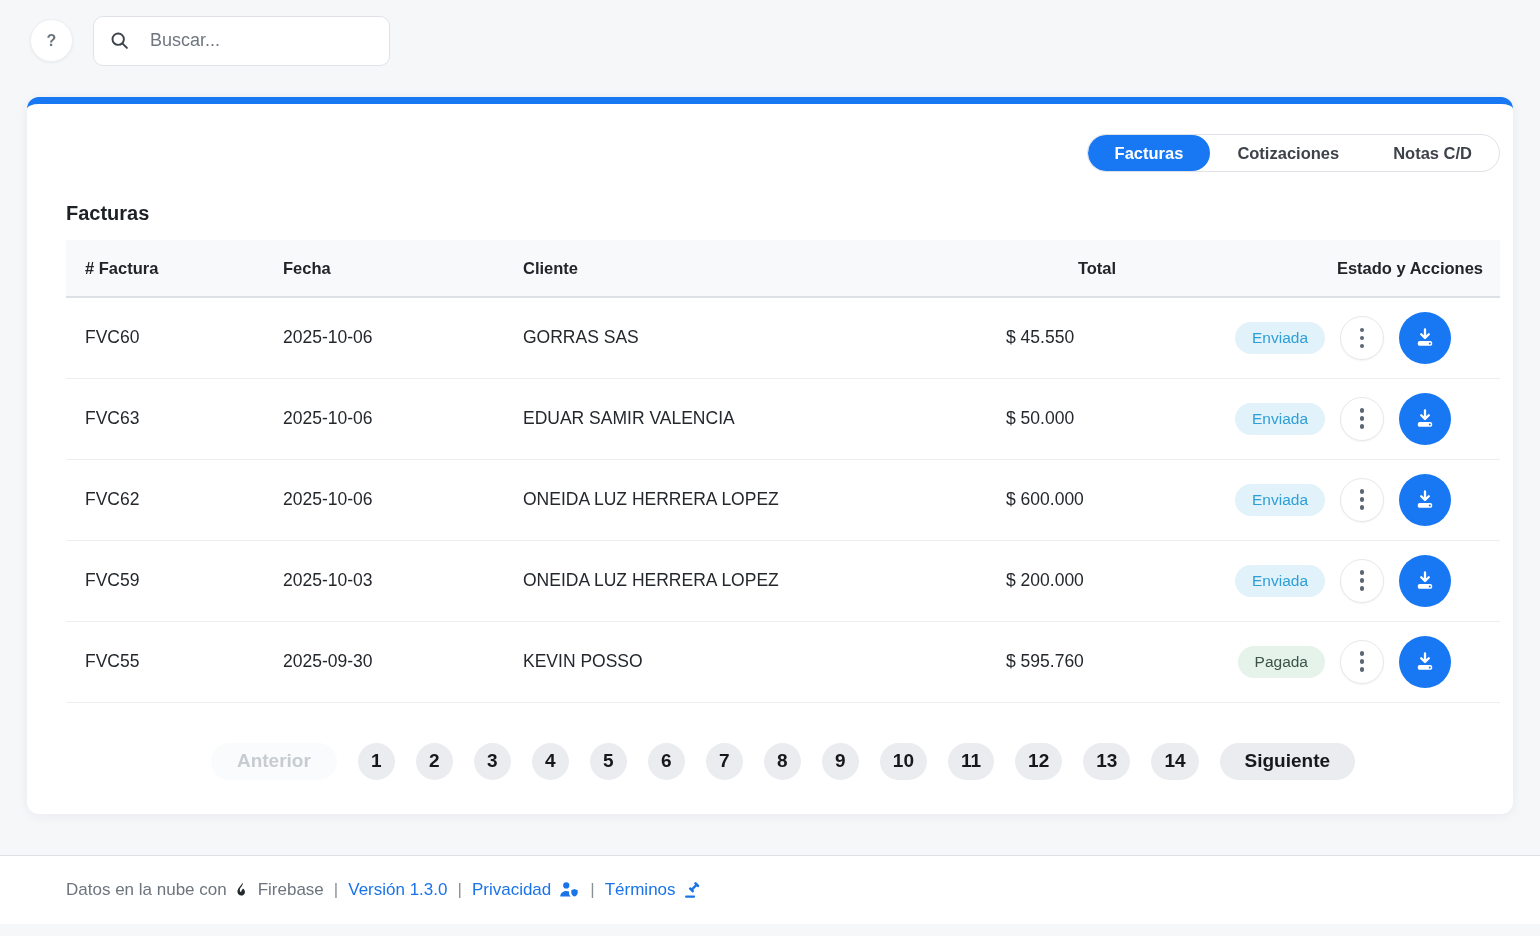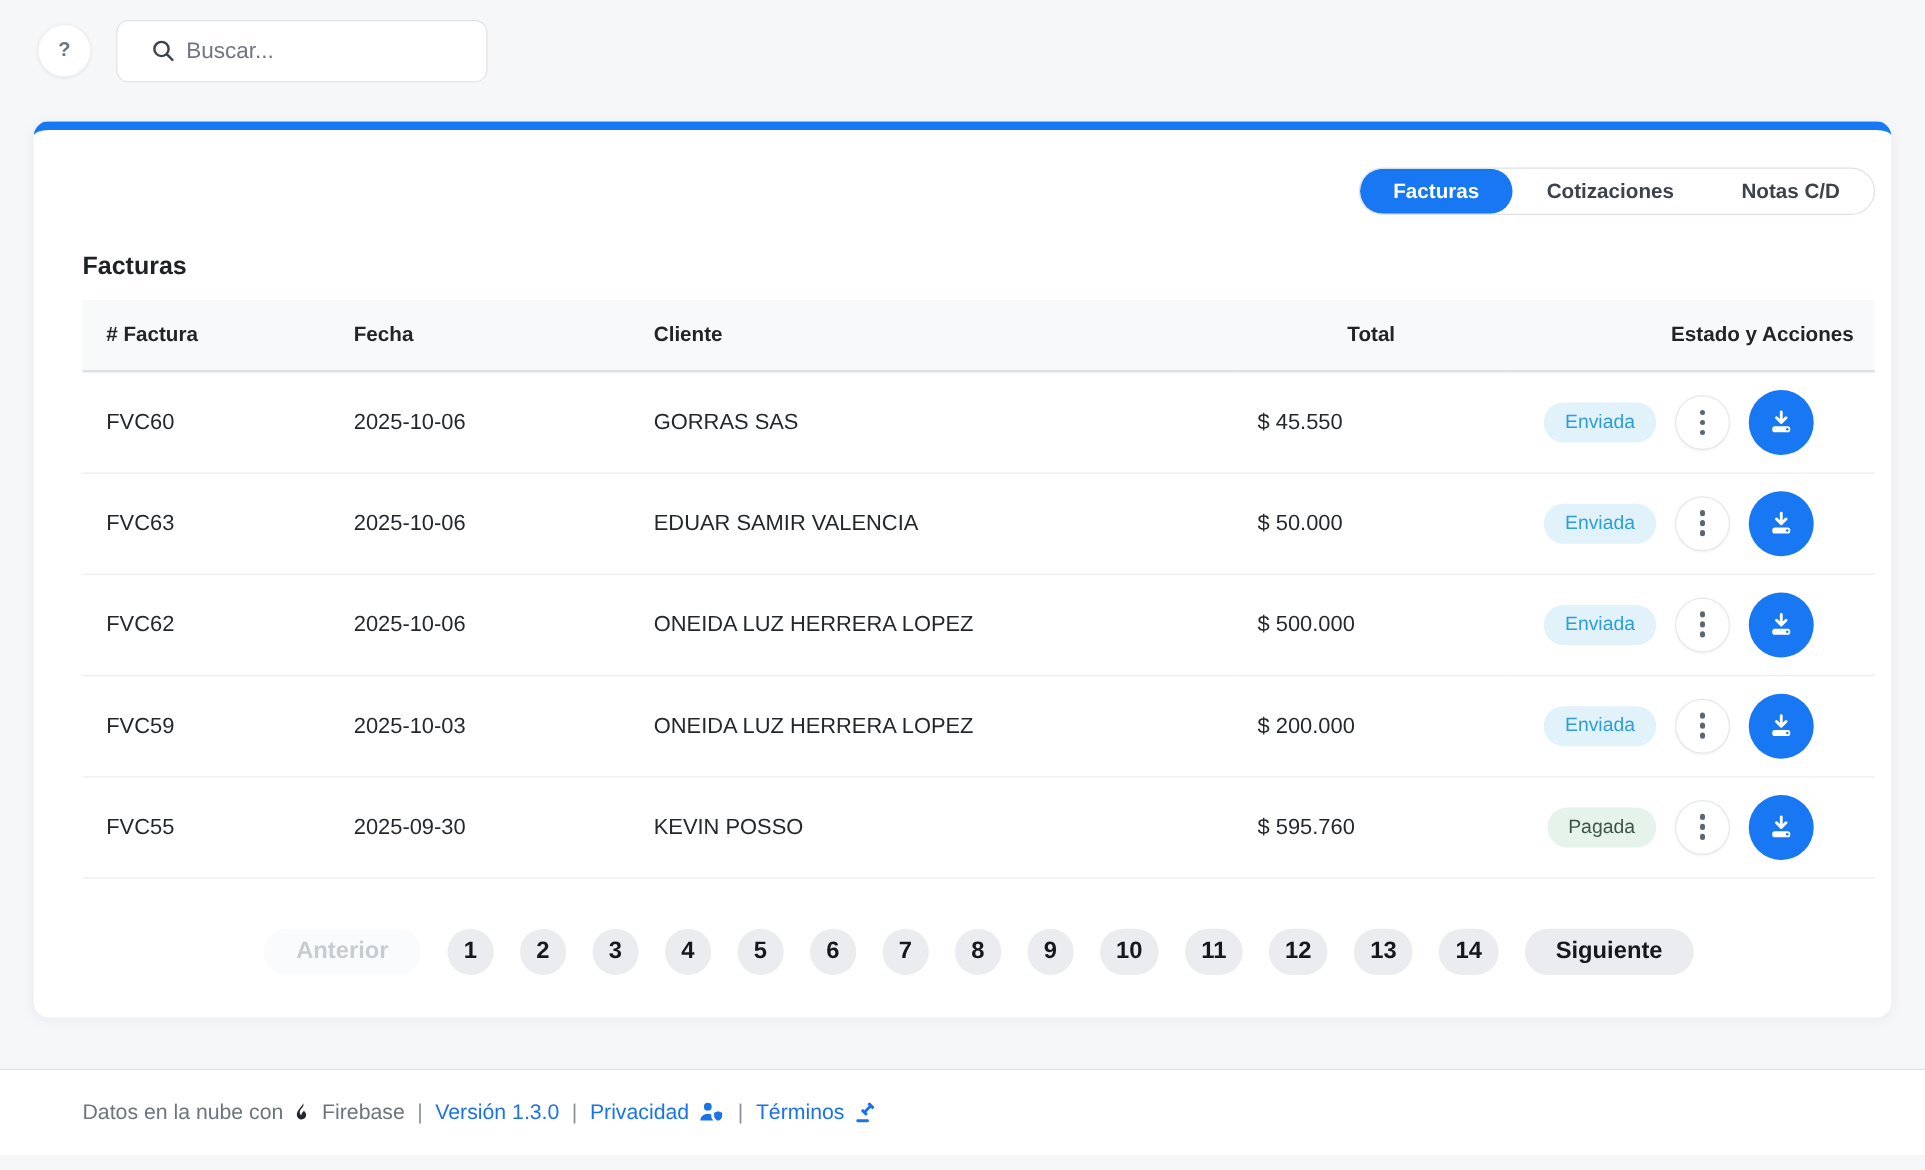--- a/index.html
+++ b/index.html
@@ -19,21 +19,21 @@
   .clock svg{ display:block; }
   .header-controls{ display:flex; align-items:center; gap:20px; }
   .help-btn{
     width:43px; height:43px; border-radius:50%; background:#fff;
     border:1px solid #edeff2; box-shadow:0 1px 3px rgba(0,0,0,.06);
     color:#6c757d; font-weight:bold; font-size:16px; cursor:pointer;
     font-family:inherit;
   }
   .search-box{
     width:297px; height:50px; background:#fff; border:1px solid #dfe3e8;
-    border-radius:10px; display:flex; align-items:center; gap:8px; padding:0 26px;
+    border-radius:10px; display:flex; align-items:center; gap:20px; padding:0 15px;
   }
   .search-box input{
     border:none; outline:none; flex:1; font-size:18px; color:#212529;
     font-family:inherit; background:transparent;
   }
   .search-box input::placeholder{ color:#707780; }
   .export-btn{
     height:50px; border-radius:25px; background:#fff; border:1px solid #e4e7ea;
     box-shadow:0 1px 3px rgba(0,0,0,.06); display:flex; align-items:center; gap:11px;
     padding:0 26px; font-size:18px; font-weight:bold; color:#20252b; cursor:pointer;
@@ -192,21 +192,21 @@
           </span>
         </button>
       </div>
     </td>
   </tr>
 
   <tr>
     <td>FVC62</td>
     <td>2025-10-06</td>
     <td>ONEIDA LUZ HERRERA LOPEZ</td>
-    <td class="cell-total">$ 500.000</td>
+    <td class="cell-total">$ 600.000</td>
     <td>
       <div class="actions">
         <span class="badge badge-enviada">Enviada</span>
         <button class="kebab-btn">
           <span class="dot"></span>
           <span class="dot"></span>
           <span class="dot"></span>
         </button>
         <button class="download-btn">
           <span class="icon-inline">

